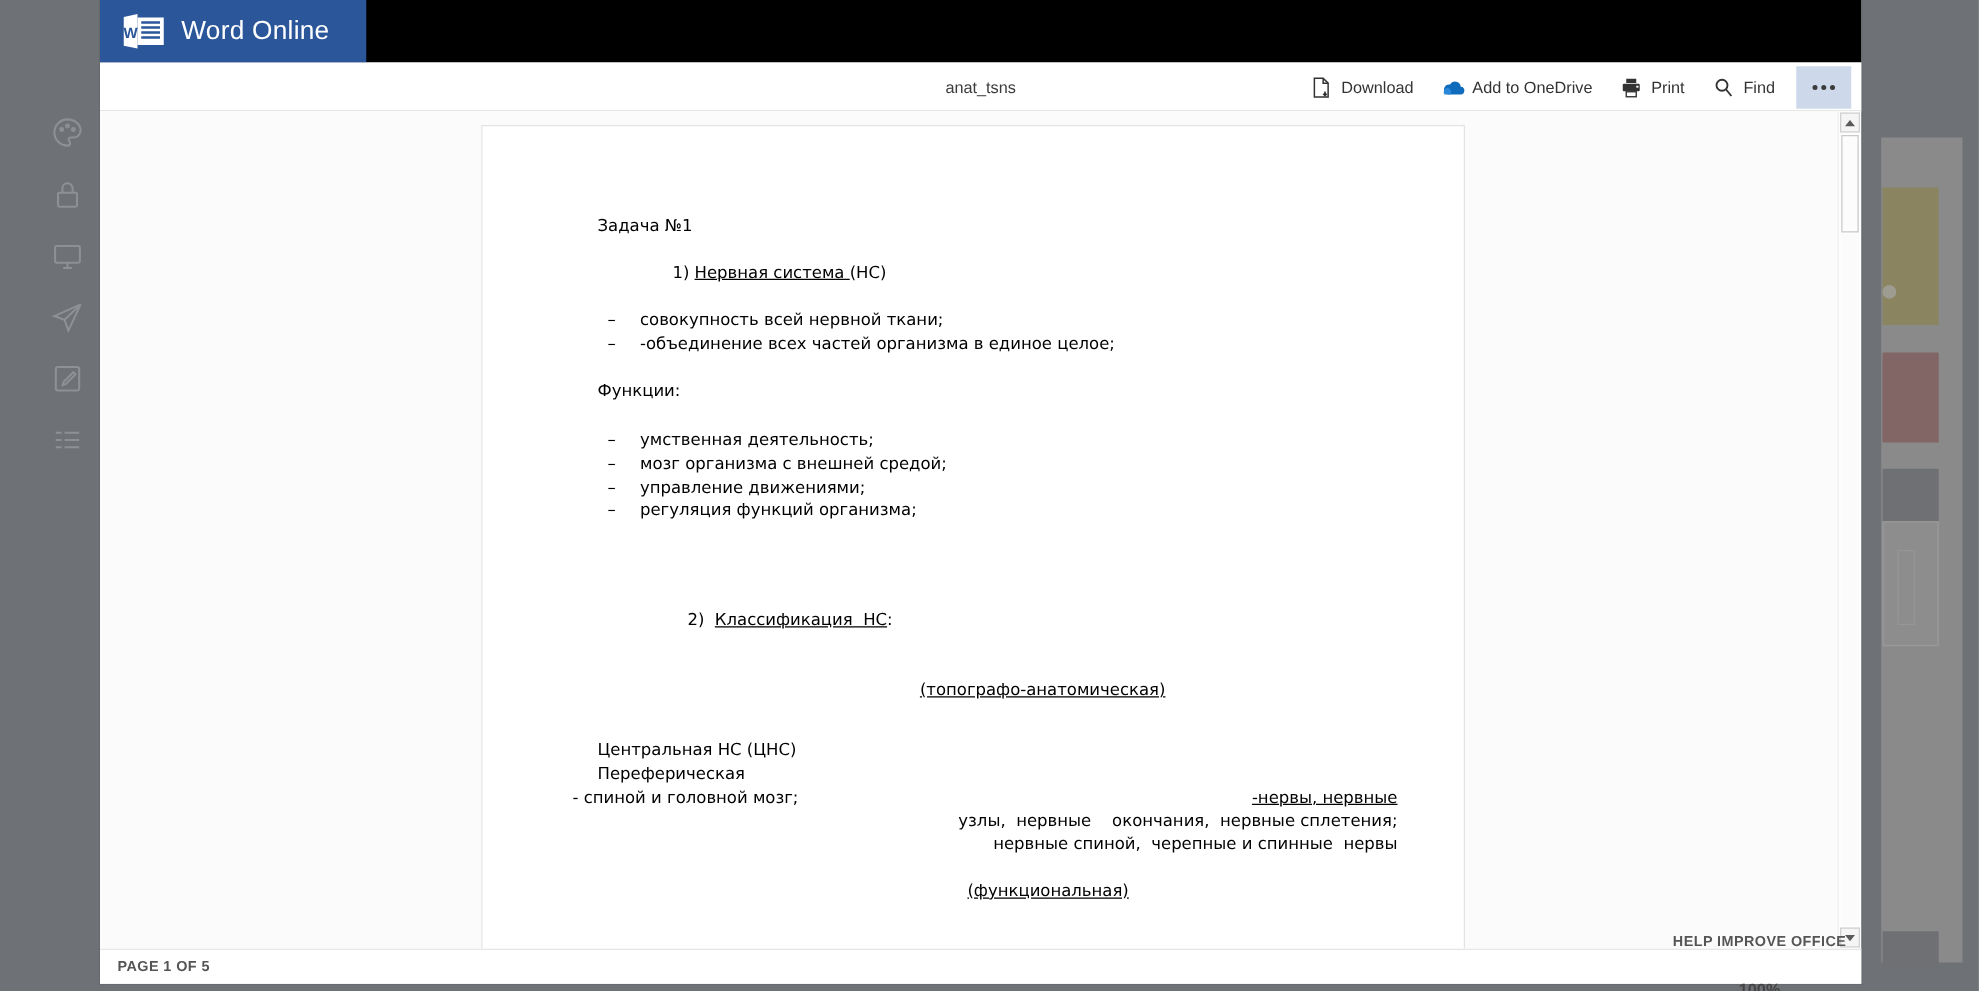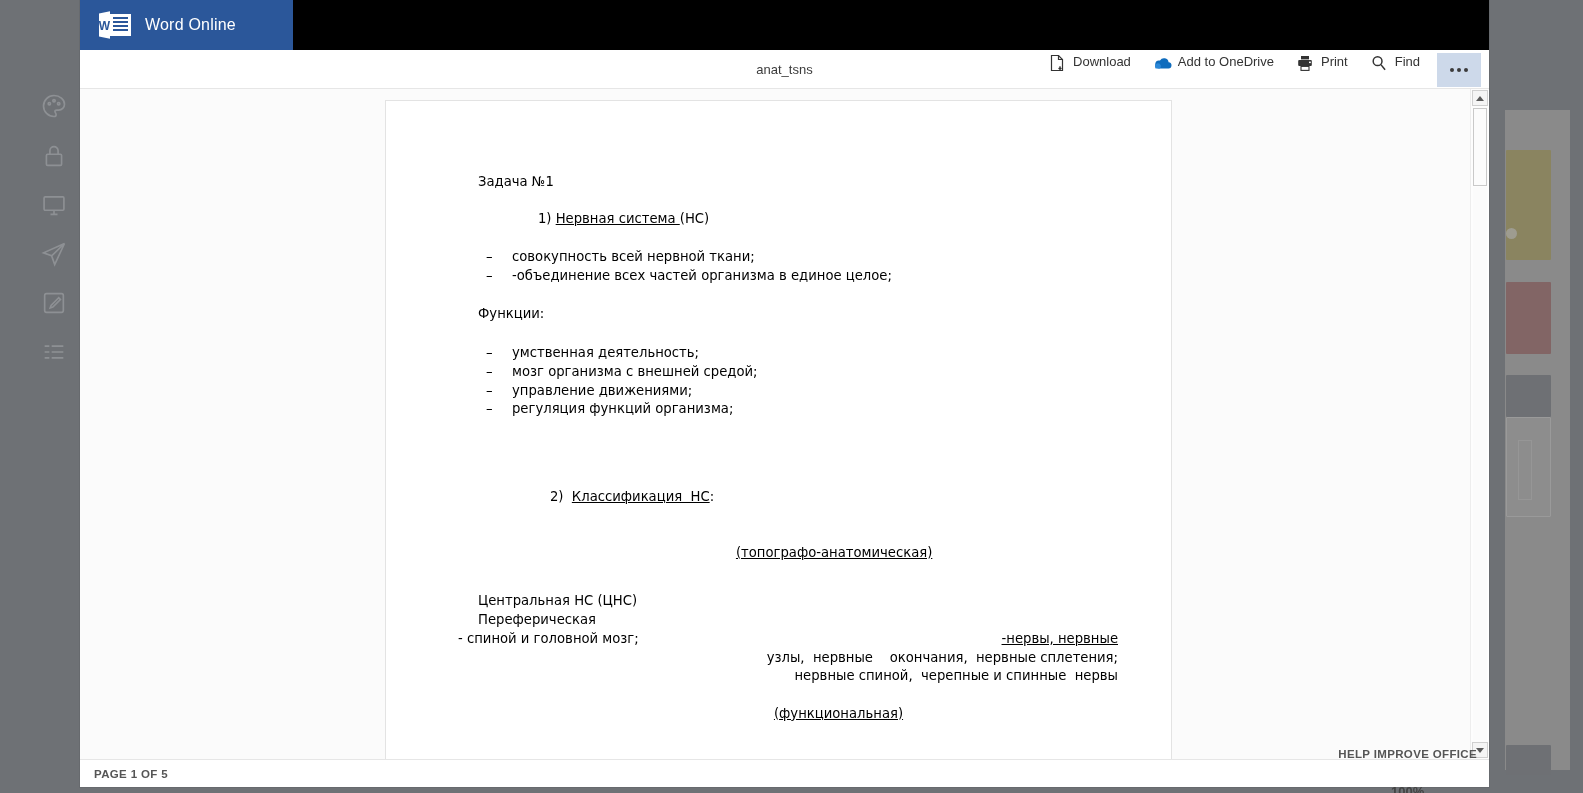--- a/index.html
+++ b/index.html
@@ -62,39 +62,39 @@
   }
   #brand {
     position: absolute; left: 0; top: 0; width: 213px; height: 50px;
     background: #2b579a;
     display: flex; align-items: center; gap: 12px; padding-left: 17px;
   }
   #word-logo {
     width: 36px; height: 32px; position: relative; flex: none;
   }
   #brand-title {
-    color: #ffffff; font-size: 16px; font-weight: 400; letter-spacing: .2px;
+    color: #ffffff; font-size: 21px; font-weight: 400; letter-spacing: .2px;
   }
 
   
   #toolbar {
     position: absolute; left: 0; top: 50px; width: 1409px; height: 39px;
     background: #ffffff; border-bottom: 1px solid #e6e6e6;
   }
   #doc-title {
     position: absolute; left: 0; top: 0; width: 1409px; height: 39px;
     display: flex; align-items: center; justify-content: center;
     font-size: 13px; color: #3b3b3b;
   }
   #tool-actions {
     position: absolute; right: 8px; top: 0; height: 39px;
     display: flex; align-items: center; gap: 0px;
   }
   .tool-btn {
-    display: flex; align-items: flex-start; gap: 7px;
+    display: flex; align-items: center; gap: 7px;
     height: 32px; padding: 0 11px; cursor: default;
     font-size: 13px; color: #333333; white-space: nowrap;
   }
   .tool-btn .ticon { width: 18px; height: 18px; display: block; flex: none; }
   #more-btn {
     width: 44px; height: 34px; margin-left: 6px;
     background: #cdd9ea;
     display: flex; align-items: center; justify-content: center; gap: 3px;
   }
   #more-btn i {

